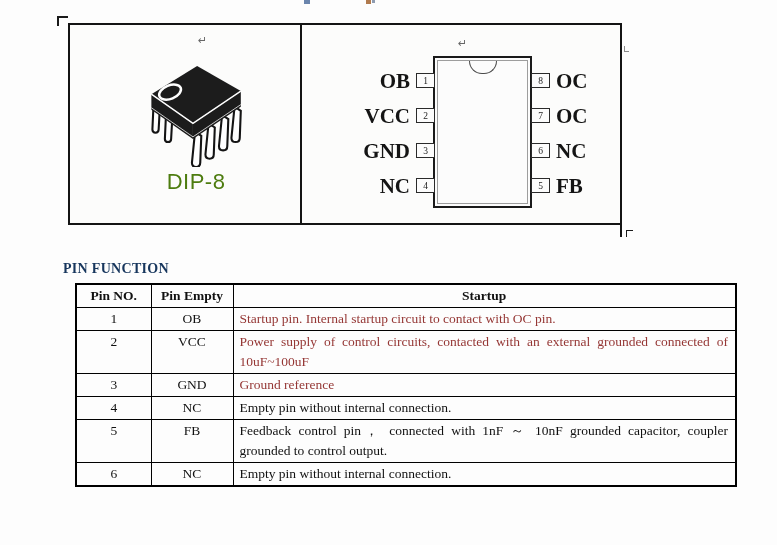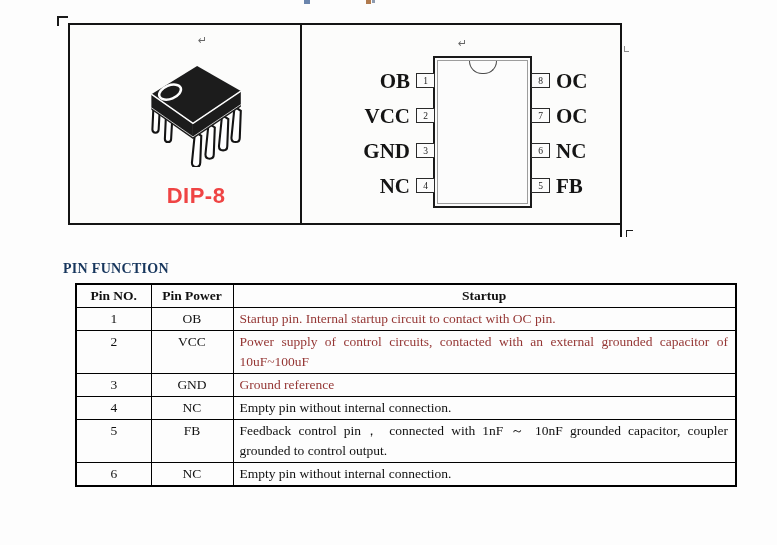--- a/index.html
+++ b/index.html
@@ -22,23 +22,23 @@
   .panel{position:relative;box-sizing:border-box;}
   .panel-package{width:232px;border-right:2px solid #141414;}
   .panel-pinout{flex:1;}
   .return-mark{position:absolute;font-size:11px;color:#666;
                font-family:"DejaVu Sans", sans-serif;line-height:11px;}
   .panel-package .return-mark{left:128px;top:10px;}
   .panel-pinout  .return-mark{left:156px;top:13px;}
 
   
   .dip8-svg{position:absolute;left:73px;top:38px;width:102px;height:104px;}
-  .dip-label{position:absolute;left:74px;top:158px;width:104px;text-align:center;
-             font-family:"Liberation Sans", sans-serif;font-weight:bold;font-size:22px;
-             letter-spacing:0.5px;color:#ef4444;}
+  .dip-label{position:absolute;left:74px;top:144px;width:104px;text-align:center;
+             font-family:"Liberation Sans", sans-serif;font-weight:normal;font-size:22px;
+             letter-spacing:0.5px;color:#4d7c0f;}
 
   
   .ic-body{position:absolute;left:131px;top:31px;width:99px;height:152px;
            box-sizing:border-box;border:2px solid #1a1a1a;background:#fcfcfc;}
   .ic-inner{position:absolute;inset:2px;border:1px solid #9d9d9d;}
   .ic-notch{position:absolute;top:3px;left:50%;transform:translateX(-50%);
             width:26px;height:12px;border:1.5px solid #4a4a4a;border-top:none;
             border-radius:0 0 13px 13px;background:#fcfcfc;}
   .pin-box{position:absolute;width:17px;height:13px;border:1.5px solid #2a2a2a;
            background:#fcfcfc;display:flex;align-items:center;justify-content:center;
@@ -135,34 +135,34 @@
 
   <table class="pf-table">
     <colgroup>
         <col class="col-no">
         <col class="col-name">
         <col class="col-func">
       </colgroup>
     <thead>
       <tr>
         <th>Pin NO.</th>
-        <th>Pin Power</th>
+        <th>Pin Empty</th>
         <th>Startup</th>
       </tr>
     </thead>
     <tbody>
         <tr class="one-line">
           <td class="no">1</td>
           <td class="name">OB</td>
           <td class="func" style="color: rgb(149, 55, 53);">Startup pin. Internal startup circuit to contact with OC pin.</td>
         </tr>
         <tr class="two-line">
           <td class="no">2</td>
           <td class="name">VCC</td>
-          <td class="func" style="color: rgb(149, 55, 53);">Power supply of control circuits, contacted with an external grounded capacitor of 10uF~100uF</td>
+          <td class="func" style="color: rgb(149, 55, 53);">Power supply of control circuits, contacted with an external grounded connected of 10uF~100uF</td>
         </tr>
         <tr class="one-line">
           <td class="no">3</td>
           <td class="name">GND</td>
           <td class="func" style="color: rgb(149, 55, 53);">Ground reference</td>
         </tr>
         <tr class="one-line">
           <td class="no">4</td>
           <td class="name">NC</td>
           <td class="func">Empty pin without internal connection.</td>

